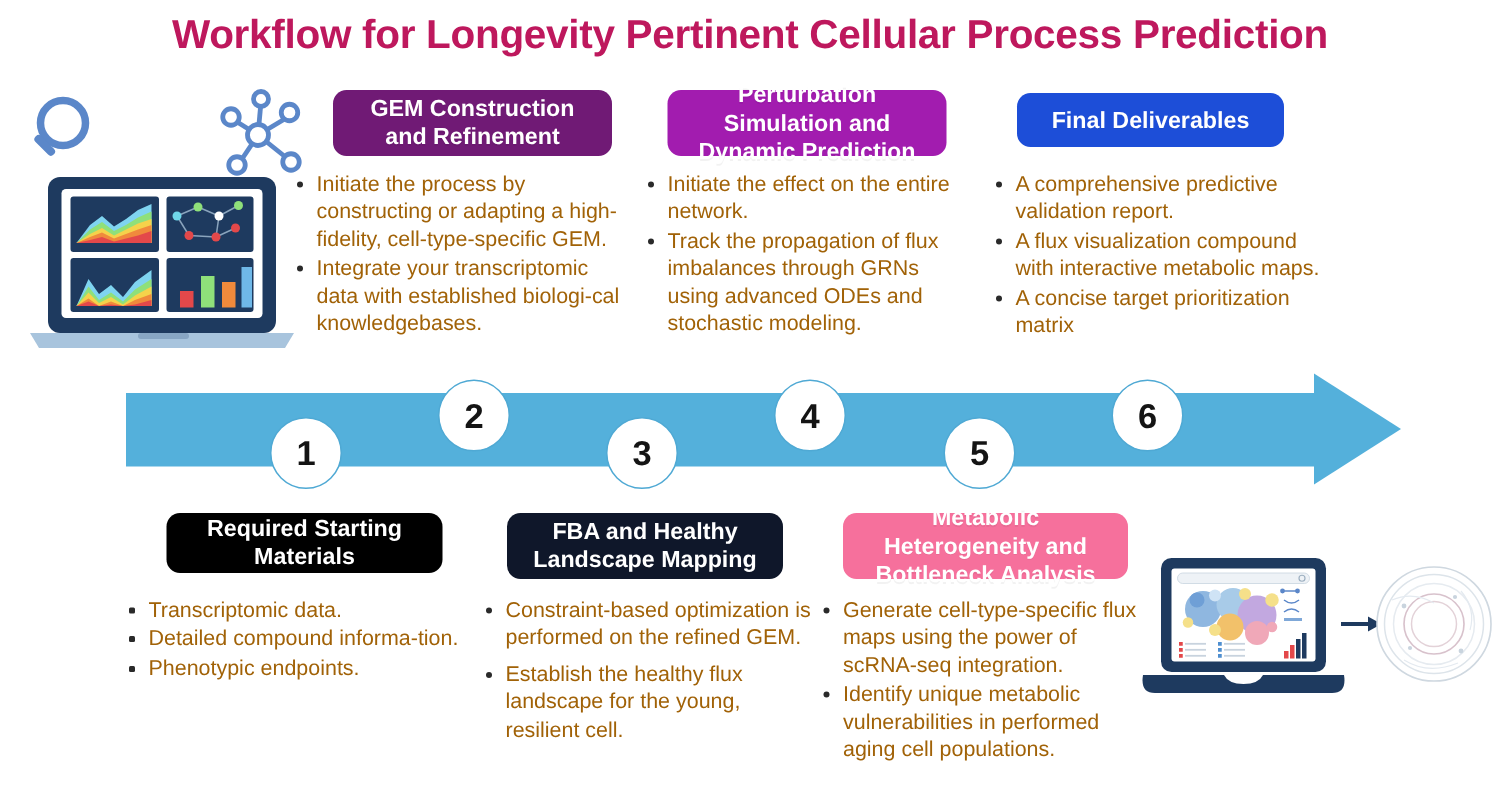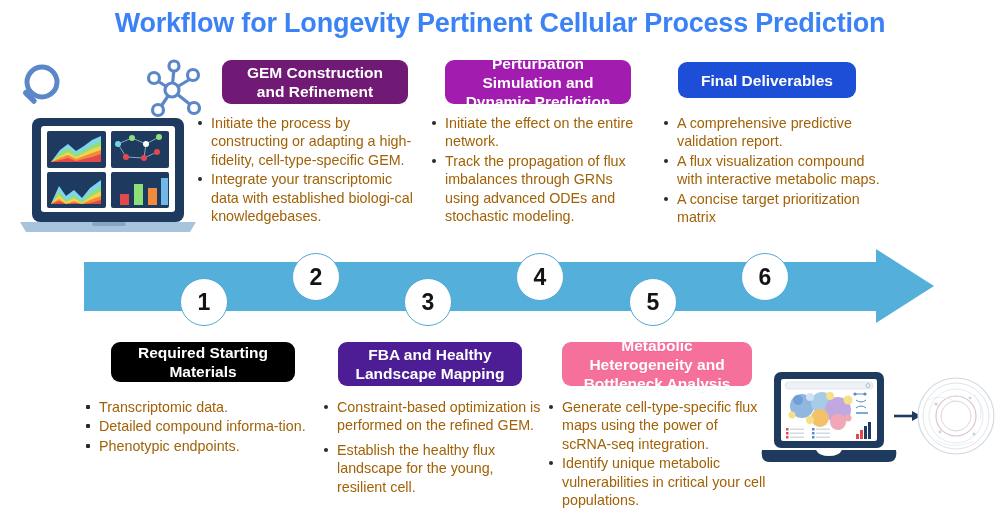--- a/index.html
+++ b/index.html
@@ -9,21 +9,21 @@
     font-family:"Liberation Sans", sans-serif;
     overflow:hidden;
     position:relative;
   }
   #canvas{position:relative;width:1000px;height:524px;}
 
   
   .title{
     position:absolute;left:0;top:8px;width:1000px;
     text-align:center;
-    font-size:27px;font-weight:bold;color:#3b82f6;
+    font-size:27px;font-weight:bold;color:#be185d;
     letter-spacing:-0.2px;
   }
 
   
   .pill{
     position:absolute;
     border-radius:9px;
     color:#ffffff;
     font-weight:bold;
     font-size:15.5px;
@@ -202,33 +202,33 @@
 
   <div class="pill" style="left:111px;top:342px;width:184px;height:40px;background:#000000;">Required Starting Materials</div>
   <div class="bullets" style="left:84px;top:398px;width:230px;">
     <ul>
       <li class="sq">Transcriptomic data.</li>
       <li class="sq">Detailed compound informa-tion.</li>
       <li class="sq">Phenotypic endpoints.</li>
     </ul>
   </div>
 
-  <div class="pill" style="left:338px;top:342px;width:184px;height:44px;background:#4c1d95;">FBA and Healthy Landscape Mapping</div>
+  <div class="pill" style="left:338px;top:342px;width:184px;height:44px;background:#0f172a;">FBA and Healthy Landscape Mapping</div>
   <div class="bullets gap" style="left:322px;top:398px;width:220px;">
     <ul>
       <li>Constraint-based optimization is performed on the refined GEM.</li>
       <li>Establish the healthy flux landscape for the young, resilient cell.</li>
     </ul>
   </div>
 
   <div class="pill" style="left:562px;top:342px;width:190px;height:44px;background:#f6709c;">Metabolic Heterogeneity and Bottleneck Analysis</div>
   <div class="bullets" style="left:547px;top:398px;width:220px;">
     <ul>
       <li>Generate cell-type-specific flux maps using the power of scRNA-seq integration.</li>
-      <li>Identify unique metabolic vulnerabilities in critical your cell populations.</li>
+      <li>Identify unique metabolic vulnerabilities in performed aging cell populations.</li>
     </ul>
   </div>
 
   <div class="illus-br">
     <svg width="235" height="120" viewBox="0 0 235 120" xmlns="http://www.w3.org/2000/svg">
 
       <g>
         <rect x="14" y="2" width="110" height="76" rx="7" fill="#1e3a5f"></rect>
         <rect x="21" y="9" width="96" height="62" rx="2" fill="#ffffff"></rect>
         <rect x="25" y="12" width="88" height="7" rx="3.5" fill="#eef2f6" stroke="#cdd8e2" stroke-width="0.6"></rect>

